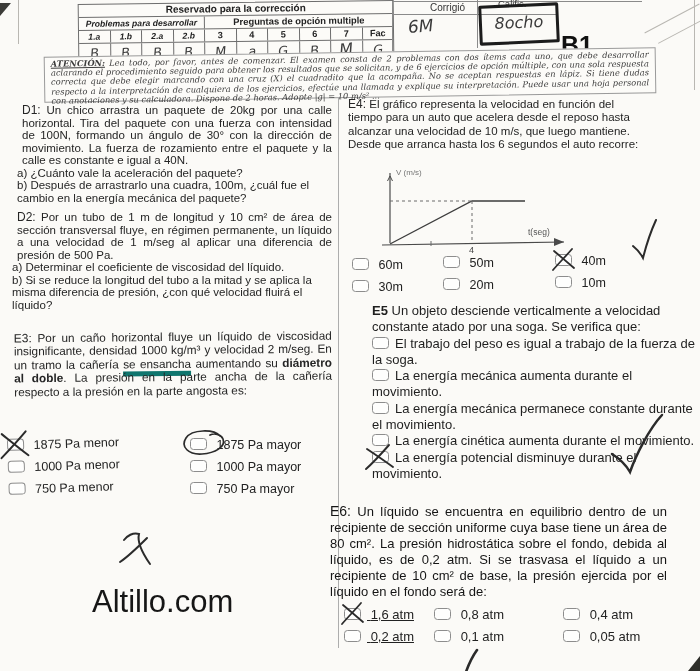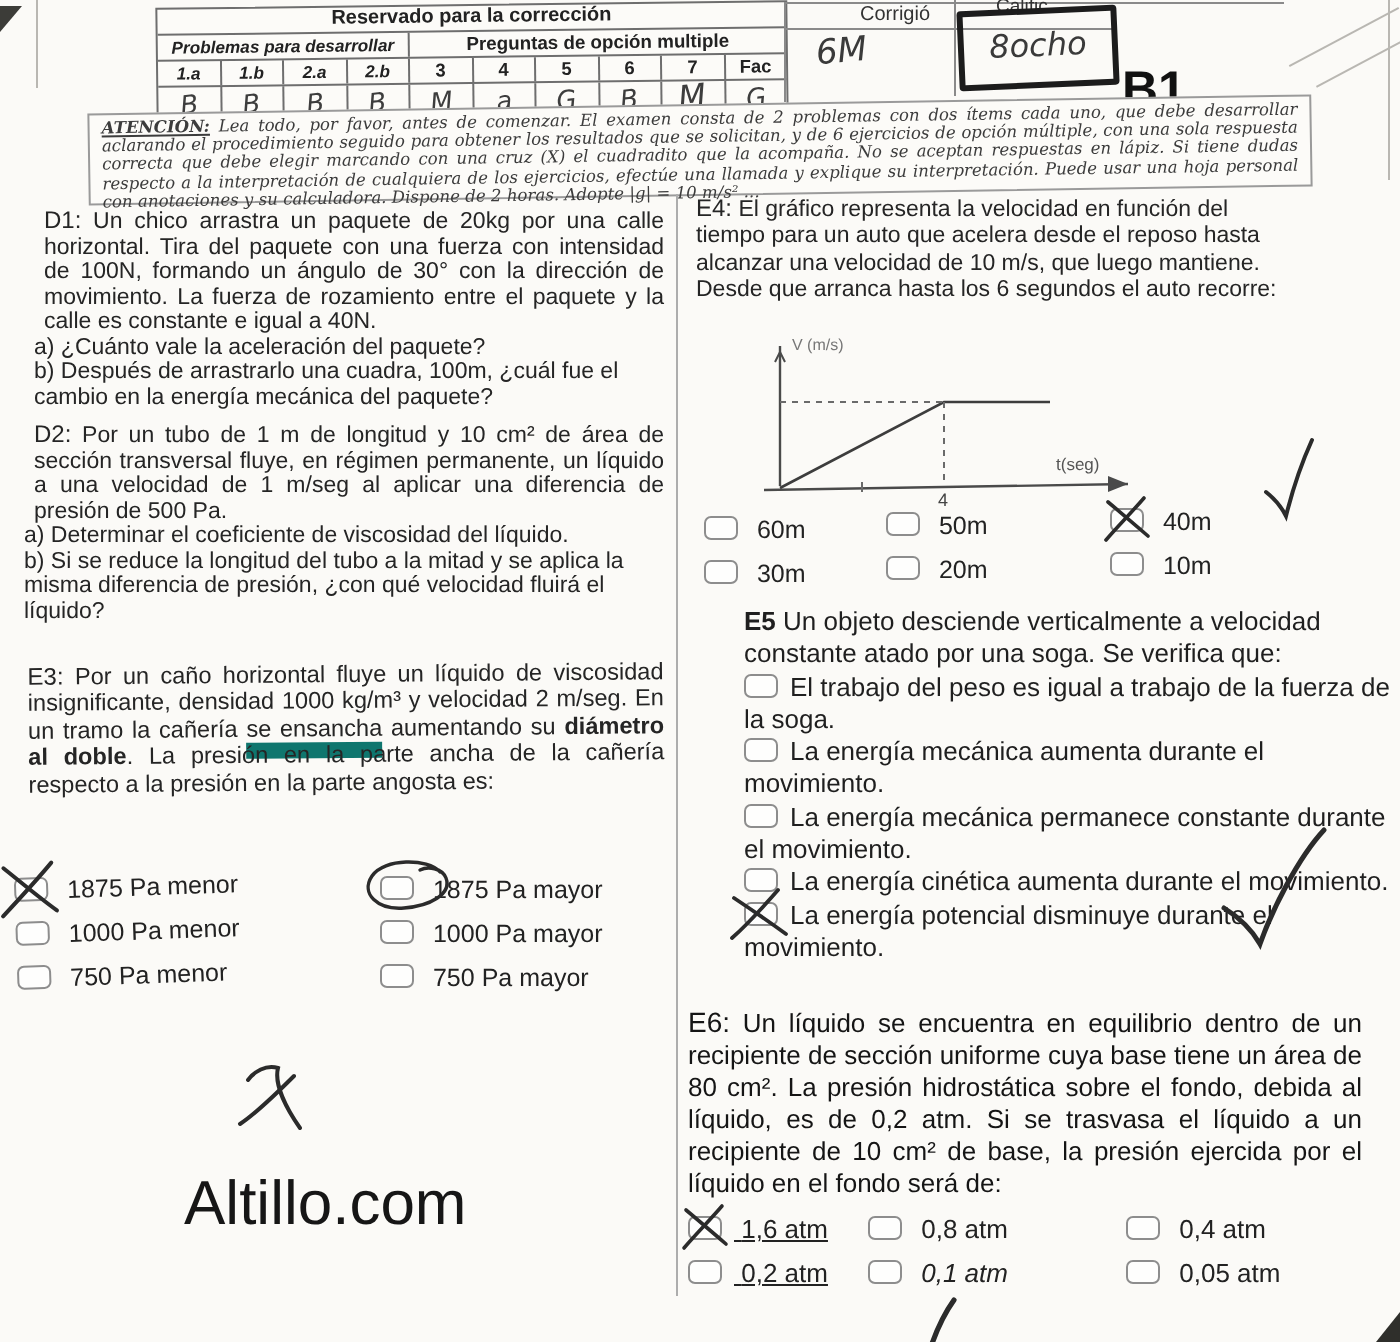--- a/index.html
+++ b/index.html
@@ -33,21 +33,21 @@
   
   .attention{position:absolute;left:44px;top:52px;width:612px;height:46px;border:1px solid #9a9a9a;
              transform:rotate(-0.9deg);padding:2px 6px;box-sizing:border-box;
              font-family:"DejaVu Serif",serif;font-style:italic;font-size:8.3px;line-height:9.2px;
              color:#3c3c3c;text-align:justify;background:#fcfbf8;}
   .attention b{text-decoration:underline;font-style:italic;}
   
   .blk{position:absolute;font-size:11.5px;line-height:12.5px;text-align:justify;color:#252525;}
   .blk .lbl{font-weight:normal;font-size:12px;}
   .itemline{margin-left:-5px;text-align:left;}
-  .uline{border-bottom:8px solid #0f766e;padding-bottom:0px;}
+  .uline{border-bottom:5px solid #0f766e;padding-bottom:0px;}
   .divider{position:absolute;left:338px;top:97px;width:1px;height:551px;background:#adadad;}
   
   .cb{display:inline-block;width:15px;height:10px;border:1.4px solid #8d8d8d;border-radius:3.5px;
       background:#fefefd;vertical-align:-1px;margin-right:6px;position:relative;}
   .cb svg{position:absolute;overflow:visible;}
   .optrow{white-space:nowrap;margin-bottom:8px;font-size:12.5px;}
   .optcol{position:absolute;}
   .mark{stroke:#2b2b2b;fill:none;stroke-linecap:round;}
   .overlay{position:absolute;overflow:visible;}
   
@@ -269,21 +269,21 @@
           <path class="mark" stroke-width="1.9" d="M24 2 C17 10, 9 19, 1 26"></path>
         </svg>
       </span><span>La energía potencial disminuye durante el movimiento.</span>
     </div>
   </div>
 
   <svg class="overlay" style="left:608px;top:412px;" width="58" height="64" viewBox="0 0 58 64">
     <path class="mark" stroke-width="2.5" d="M4 42 C12 47, 18 53, 22 60 C28 43, 41 17, 54 3"></path>
   </svg>
 
-  <div class="blk" style="left:344px;top:504px;width:337px;font-size:13px;line-height:15.9px;color:#151515;">
+  <div class="blk" style="left:330px;top:504px;width:337px;font-size:13px;line-height:15.9px;color:#151515;">
     <span class="lbl" style="font-size:14px;">E6:</span><span> Un líquido se encuentra en equilibrio dentro de un recipiente de sección uniforme cuya base tiene un área de 80 cm². La presión hidrostática sobre el fondo, debida al líquido, es de 0,2 atm. Si se trasvasa el líquido a un recipiente de 10 cm² de base, la presión ejercida por el líquido en el fondo será de:</span>
   </div>
 
   <div class="optcol" style="left:344px;top:607px;text-decoration:underline;">
     <div class="optrow" style="margin-bottom:7px;font-size:13px;">
       <span class="cb">
         <svg style="left:-5px;top:-8px;" width="26" height="25" viewBox="0 0 26 25">
           <path class="mark" stroke-width="1.8" d="M3 4 C9 9, 16 15, 23 21"></path>
           <path class="mark" stroke-width="1.8" d="M21 2 C15 9, 8 16, 2 23"></path>
         </svg>
@@ -293,21 +293,21 @@
     <div class="optrow" style="font-size:13px;">
       <span class="cb"></span>
       <span>0,2 atm</span>
     </div>
   </div>
   <div class="optcol" style="left:434px;top:607px;">
     <div class="optrow" style="margin-bottom:7px;font-size:13px;">
       <span class="cb"></span>
       <span>0,8 atm</span>
     </div>
-    <div class="optrow" style="font-size:13px;font-style:italic;">
+    <div class="optrow" style="font-size:13px;">
       <span class="cb"></span>
       <span>0,1 atm</span>
     </div>
   </div>
   <div class="optcol" style="left:563px;top:607px;">
     <div class="optrow" style="margin-bottom:7px;font-size:13px;">
       <span class="cb"></span>
       <span>0,4 atm</span>
     </div>
     <div class="optrow" style="font-size:13px;">

